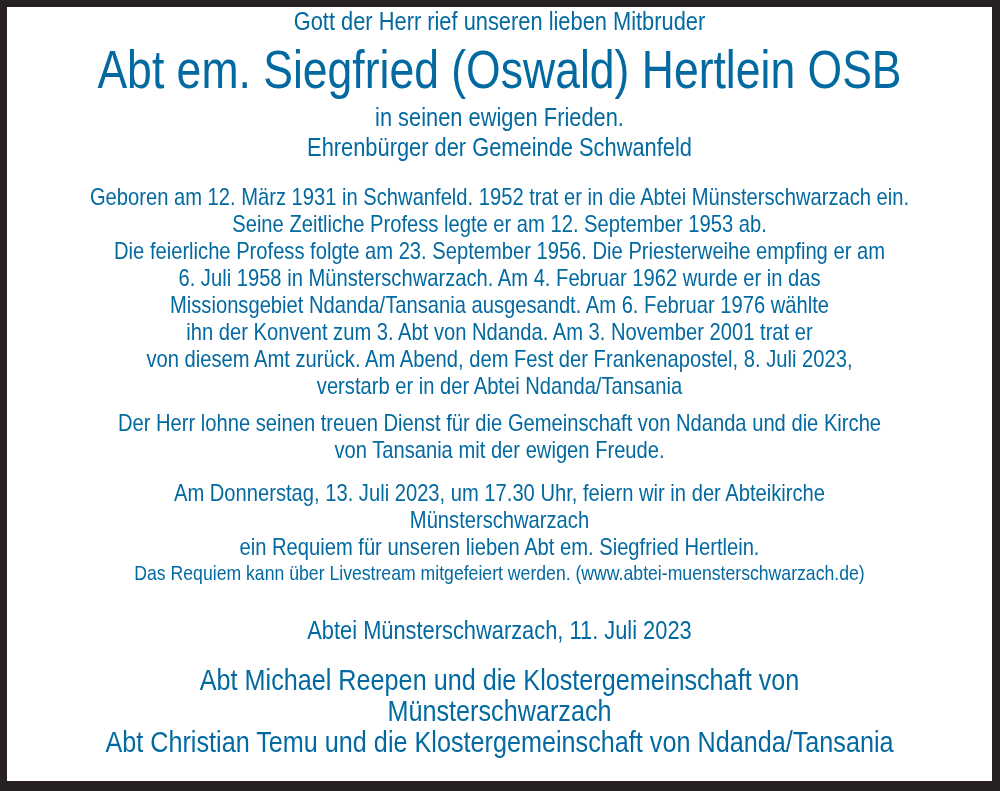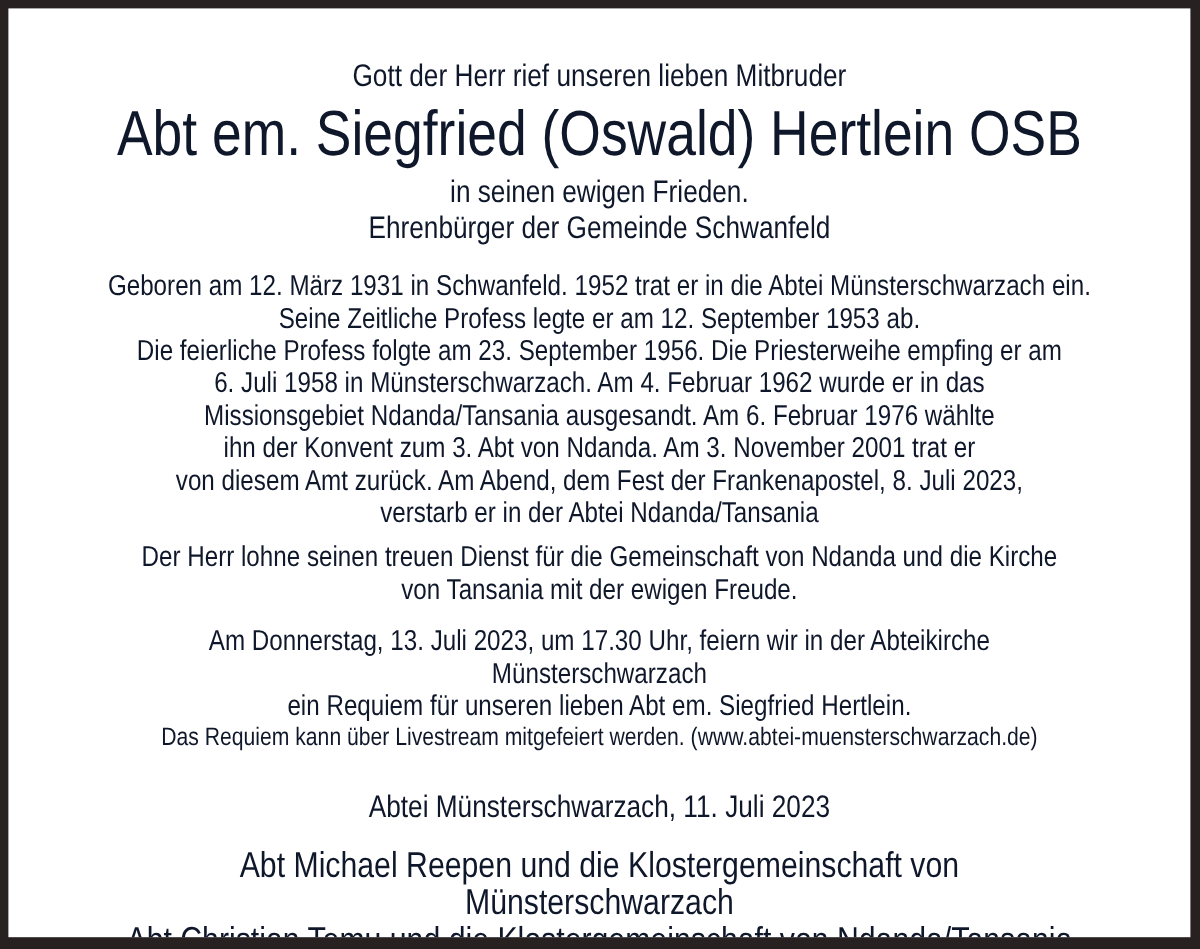--- a/index.html
+++ b/index.html
@@ -10,24 +10,23 @@
     background: #272122;
     box-sizing: border-box;
     padding: 7px 8px 10px 7px;
   }
 
   .card {
     width: 100%;
     height: 100%;
     background: #ffffff;
     box-sizing: border-box;
-    color: #0f172a;
+    color: #0369a1;
     font-family: "Liberation Sans", sans-serif;
     text-align: center;
-    padding-top: 42px;
     overflow: hidden;
   }
 
   
   .cond {
     transform: scaleX(0.84);
     transform-origin: 50% 50%;
   }
 
   .multiline { white-space: pre-line; }

